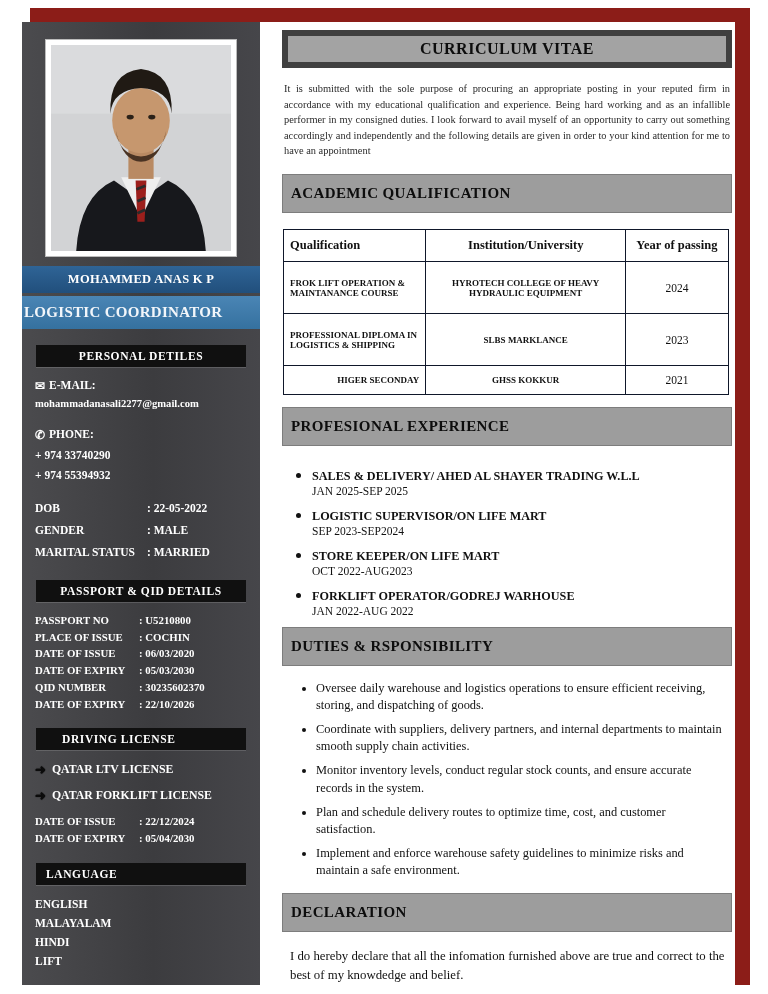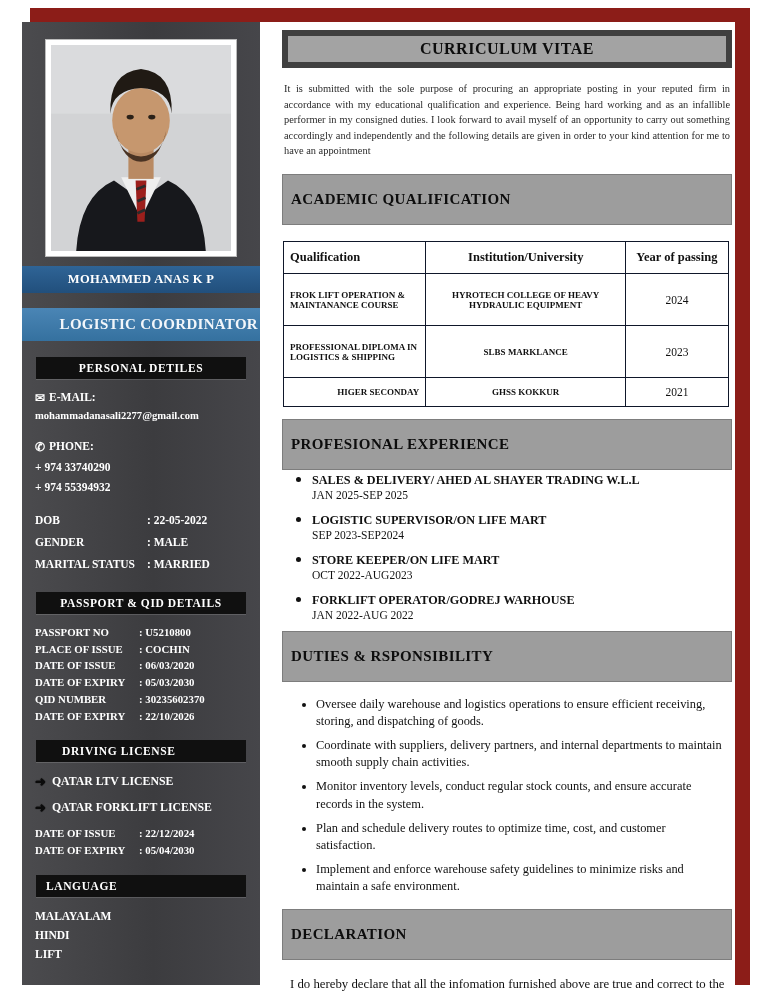--- a/index.html
+++ b/index.html
@@ -23,22 +23,22 @@
     width:190px; height:216px; margin:18px auto 0; background:#fff;
     padding:5px; box-shadow:0 0 0 1px #bbb;
   }
   .photo-frame svg { width:100%; height:100%; display:block; }
   .name-banner {
     margin-top:10px; background:linear-gradient(180deg,#2f6496,#214f7c);
     text-align:center; font-weight:bold; font-size:12.5px; letter-spacing:.3px;
     padding:6px 2px; color:#fff;
   }
   .role-banner {
-    margin-top:15px; background:linear-gradient(180deg,#4a85b5,#35719f);
-    text-align:right; font-weight:bold; font-size:15px; letter-spacing:.3px;
+    margin-top:3px; background:linear-gradient(180deg,#4a85b5,#35719f);
+    text-align:left; font-weight:bold; font-size:15px; letter-spacing:.3px;
     padding:8px 2px; color:#f2f6fa;
   }
   .chip {
     background:#101010; color:#fff; margin:16px 14px 10px;
     padding:5px 4px; text-align:center; font-weight:bold; font-size:11.5px;
     letter-spacing:.6px; box-shadow:0 1px 0 rgba(255,255,255,.15);
   }
   .side-block { padding:0 13px; font-size:11.5px; font-weight:bold; line-height:1.5; }
   .icon-line { display:flex; align-items:center; gap:4px; margin-top:6px; }
   .icon-line .glyph { font-size:12px; }
@@ -59,34 +59,34 @@
   .main { position:absolute; left:282px; width:450px; top:30px; }
   .cv-title-bar {
     background:#a3a3a3; border:6px solid #404040; text-align:center;
     font-weight:bold; font-size:16px; letter-spacing:.5px; padding:4px 2px; color:#0d0d0d;
   }
   .intro {
     margin:13px 2px 15px; font-size:10.4px; line-height:1.5; text-align:justify; color:#2a2a2a;
   }
   .section-bar {
     background:#9d9d9d; border:1px solid #7d7d7d; font-weight:bold; font-size:15px;
-    letter-spacing:.4px; padding:16px 8px; color:#0d0d0d;
+    letter-spacing:.4px; padding:10px 8px; color:#0d0d0d;
   }
   table.academic {
     width:99%; margin:16px 0 12px 1px; border-collapse:collapse;
   }
   table.academic th, table.academic td { border:1px solid #0f172a; padding:8px 6px; }
   table.academic th { font-size:12.5px; text-align:left; }
   table.academic th.c { text-align:center; }
   td.qual { font-size:9px; font-weight:bold; width:32%; }
   td.inst { font-size:9px; font-weight:bold; text-align:center; width:45%; }
   td.year { font-size:11.5px; text-align:center; width:23%; }
   tr.tall td { height:52px; }
 
-  .exp-list { margin:0 0 10px 30px; }
+  .exp-list { margin:20px 0 10px 30px; }
   .exp-list li { margin-bottom:9px; }
   .exp-title { font-weight:bold; font-size:12.2px; }
   .exp-period { font-size:11.5px; margin-top:1px; }
 
   .duty-list { margin:14px 4px 14px 34px; }
   .duty-list li { font-size:12.4px; line-height:1.38; margin-bottom:7px; }
 
   .declaration-text { margin:15px 6px 0 8px; font-size:12.8px; line-height:1.5; }
   .signature { text-align:right; font-size:13.5px; margin:14px 2px 0; letter-spacing:.3px; }
 </style>
@@ -202,20 +202,21 @@
           <span class="k">DATE OF EXPIRY</span>
           <span class="v">:  05/04/2030</span>
         </div>
       </div>
     </div>
 
     <div class="chip" style="text-align:left; padding-left:10px;">LANGUAGE</div>
 
     <div class="side-block">
       <ul class="lang-list">
+        <li>ENGLISH</li>
         <li>MALAYALAM</li>
         <li>HINDI</li>
         <li>LIFT</li>
       </ul>
     </div>
   </div>
 
   <div class="main">
 
     <div class="cv-title-bar">CURRICULUM VITAE</div>

